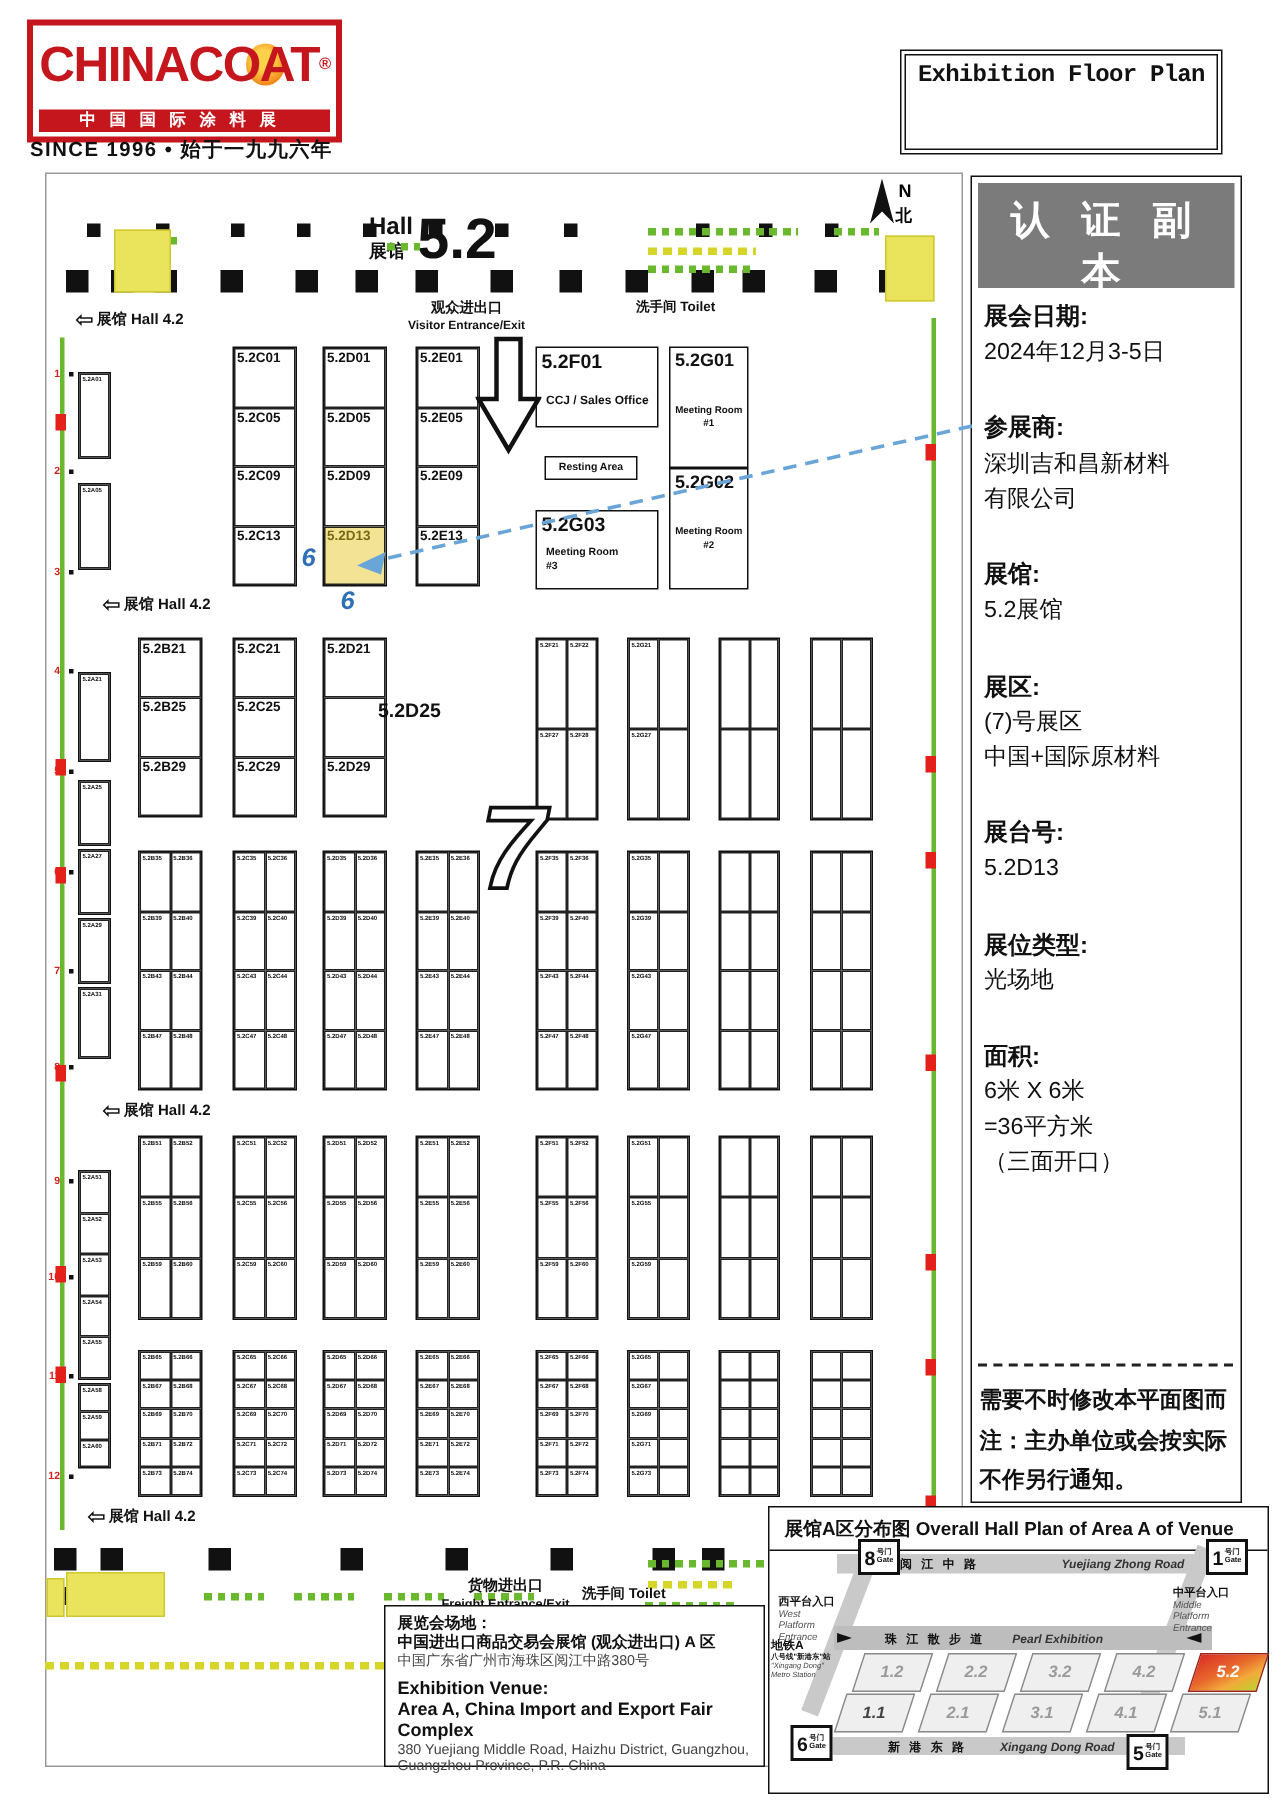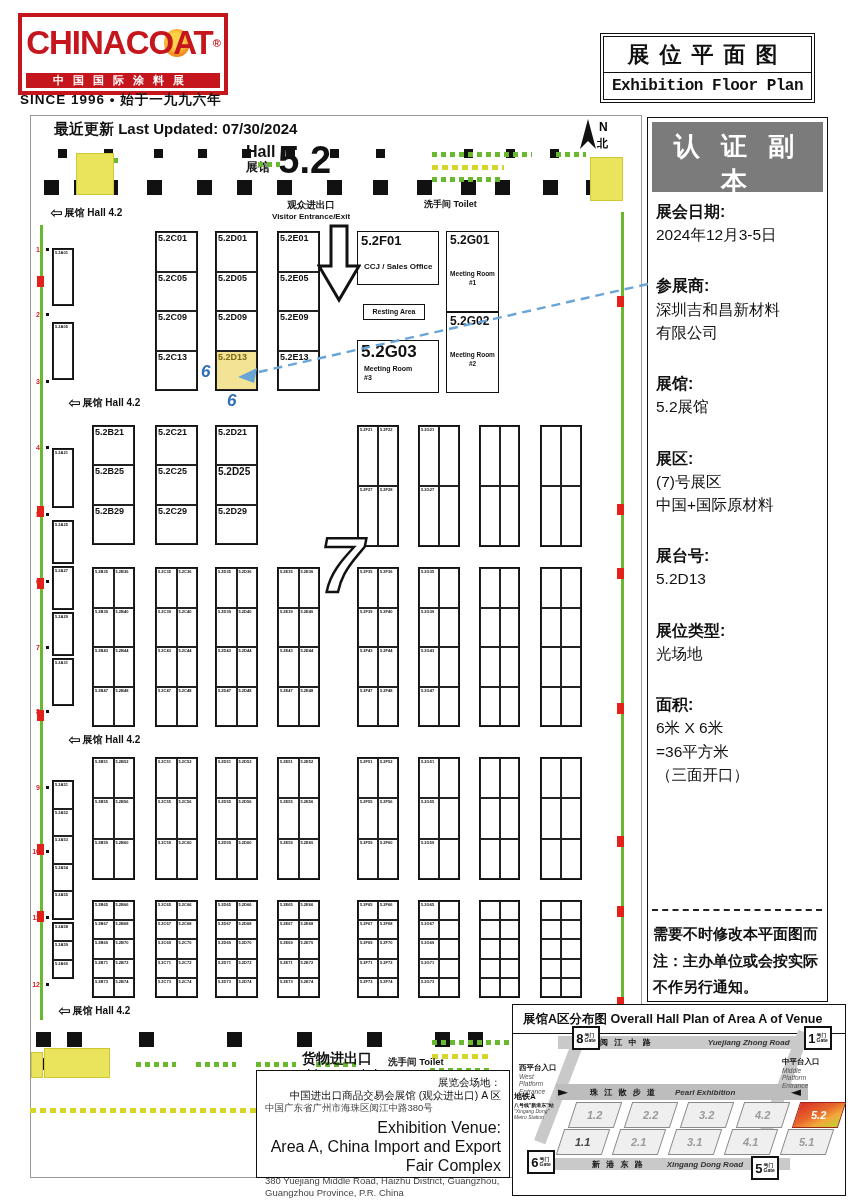--- a/index.html
+++ b/index.html
@@ -59,24 +59,24 @@
   .cert .en{font-size:21px;font-weight:bold;transform:scaleX(0.94);letter-spacing:0;}
   .fields{position:absolute;left:8px;top:84px;right:4px;}
   .fld{margin-bottom:30px;}
   .fld .lab{font-size:16px;font-weight:bold;line-height:1.2;margin-bottom:2px;}
   .fld .val{font-size:15.5px;line-height:1.5;}
   .dashes{position:absolute;left:4px;top:791px;width:170px;border-top:2px dashed #222;}
   .noteb{position:absolute;left:5px;top:803px;width:172px;font-size:15px;font-weight:bold;line-height:1.78;}
   
   .venue{left:256px;top:1070px;width:254px;height:108px;border:1.6px solid #111;background:#fff;z-index:6;
          box-sizing:border-box;padding:5px 8px;}
-  .venue .b{font-weight:normal;text-align:right;}
+  .venue .b{font-weight:bold;}
   .venue .cnl{font-size:10.5px;line-height:1.25;}
   .venue .adr{font-size:9.5px;color:#444;line-height:1.2;}
-  .venue .enl{font-size:16px;line-height:1.2;}
+  .venue .enl{font-size:12px;line-height:1.2;}
   .venue .gap{height:4px;}
   
   .mm{left:512px;top:1004px;width:334px;height:192px;border:1.6px solid #111;background:#fff;z-index:5;box-sizing:border-box;}
   .mm-title{position:absolute;left:10px;top:6px;font-size:12.5px;font-weight:bold;white-space:nowrap;}
   .mm-hdrline{position:absolute;left:0;top:28px;width:100%;border-top:1.2px solid #111;}
   .road{position:absolute;background:#c9c9c9;z-index:6;}
   .roadlbl-cn{font-size:8px;font-weight:bold;letter-spacing:2px;}
   .roadlbl-en{font-size:8px;font-style:italic;font-weight:bold;color:#333;}
   .gate{position:absolute;width:24px;height:20px;border:2px solid #111;background:#fff;z-index:8;display:flex;
         align-items:center;justify-content:center;gap:1px;}
@@ -105,27 +105,25 @@
 
   <div class="abs logo">
     <div class="logo-orb"></div>
     <div class="logo-brand"><span>CHINACOAT</span><span class="logo-reg">®</span></div>
     <div class="logo-band">中国国际涂料展</div>
   </div>
   <div class="abs since">SINCE 1996 • 始于一九九六年</div>
 
   <div class="abs titlebox">
     <div class="titlebox-in">
-      <div class="title-cn">展位平面图</div>
       <div class="title-en">Exhibition Floor Plan</div>
     </div>
   </div>
 
   <div class="abs plan"></div>
-  <div class="abs lastupd">最近更新 Last Updated: 07/30/2024</div>
 
   <div class="abs hallhdr">
     <div class="c1">
       <span class="l1">Hall</span>
       <span class="l2">展馆</span>
     </div>
     <span class="num">5.2</span>
   </div>
 
   <div class="abs smallc" style="left:256px;top:199px;width:110px;">
@@ -142,21 +140,21 @@
     <polygon points="12,33 20,3 28,33 20,25" fill="#111"></polygon>
     <text x="31" y="15" font-size="12" font-weight="bold">N</text>
     <text x="29" y="31" font-size="11" font-weight="bold">北</text>
   </svg>
 
   <svg class="abs" style="left:312px;top:520px;z-index:2;" width="64" height="88">
     <text x="8" y="72" font-size="78" font-style="italic" font-weight="bold" fill="#fff" stroke="#111" stroke-width="2.5">7</text>
   </svg>
 
   <div class="abs smallc" style="left:282px;top:1050px;width:110px;z-index:2;">
-    <div style="font-size:14px;">货物进出口</div>
+    <div style="font-size:10px;">货物进出口</div>
     <div style="font-size:8.5px;">Freight Entrance/Exit</div>
   </div>
   <div class="abs smallc" style="left:388px;top:1056px;font-size:9.5px;z-index:2;">洗手间 Toilet</div>
 
   <div class="abs gline" style="left:40px;top:225px;height:795px;"></div>
   <div class="abs gline" style="left:621px;top:212px;height:794px;"></div>
 
   <svg class="abs" style="left:0;top:0;z-index:4;pointer-events:none;" width="848" height="1200">
     <line x1="648" y1="284" x2="250" y2="374" stroke="#6aa5d8" stroke-width="2.4" stroke-dasharray="9 6"></line>
     <polygon points="238,377 257,368 254,383" fill="#6aa5d8"></polygon>
@@ -289,21 +287,21 @@
       </div>
       <div class="bcell">
         <span style="font-size: 9px;">5.2C29</span>
       </div>
     </div>
     <div class="bblock" style="position: absolute; left: 215px; top: 425px; width: 43px; height: 120px; display: grid; grid-template-columns: repeat(1, 1fr); grid-template-rows: repeat(3, 1fr);">
       <div class="bcell">
         <span style="font-size: 9px;">5.2D21</span>
       </div>
       <div class="bcell">
-        <span style="font-size: 10px;">5.2D25</span>
+        <span style="font-size: 13px; padding-left: 34px;">5.2D25</span>
       </div>
       <div class="bcell">
         <span style="font-size: 9px;">5.2D29</span>
       </div>
     </div>
     <div class="bblock" style="position: absolute; left: 357px; top: 425px; width: 42px; height: 122px; display: grid; grid-template-columns: repeat(2, 1fr); grid-template-rows: repeat(2, 1fr);">
       <div class="bcell">
         <span style="font-size: 4px;">5.2F21</span>
       </div>
       <div class="bcell">
@@ -906,21 +904,21 @@
       </div>
     </div>
     <div class="room" style="position: absolute; left: 357px; top: 231px; width: 82px; height: 54px;">
       <div class="rt" style="font-size: 13px;">5.2F01</div>
       <div class="rs" style="font-size: 8px; top: 30px; text-align: left; left: 6px;">CCJ / Sales Office</div>
     </div>
     <div class="room" style="position: absolute; left: 363px; top: 304px; width: 62px; height: 16px;">
       <div class="rs" style="font-size: 7px; top: 3px;">Resting Area</div>
     </div>
     <div class="room" style="position: absolute; left: 357px; top: 340px; width: 82px; height: 53px;">
-      <div class="rt" style="font-size: 17px;">5.2G03</div>
+      <div class="rt" style="font-size: 13px;">5.2G03</div>
       <div class="rs" style="font-size: 7px; top: 24px; text-align: left; left: 6px;">Meeting Room</div>
       <div class="rs" style="font-size: 7px; top: 33px; text-align: left; left: 6px;">#3</div>
     </div>
     <div class="room" style="position: absolute; left: 446px; top: 231px; width: 53px; height: 81px;">
       <div class="rt" style="font-size: 12px;">5.2G01</div>
       <div class="rs" style="font-size: 6.5px; top: 38px;">Meeting Room</div>
       <div class="rs" style="font-size: 6.5px; top: 46.5px;">#1</div>
     </div>
     <div class="room" style="position: absolute; left: 446px; top: 312px; width: 53px; height: 81px;">
       <div class="rt" style="font-size: 12px;">5.2G02</div>

